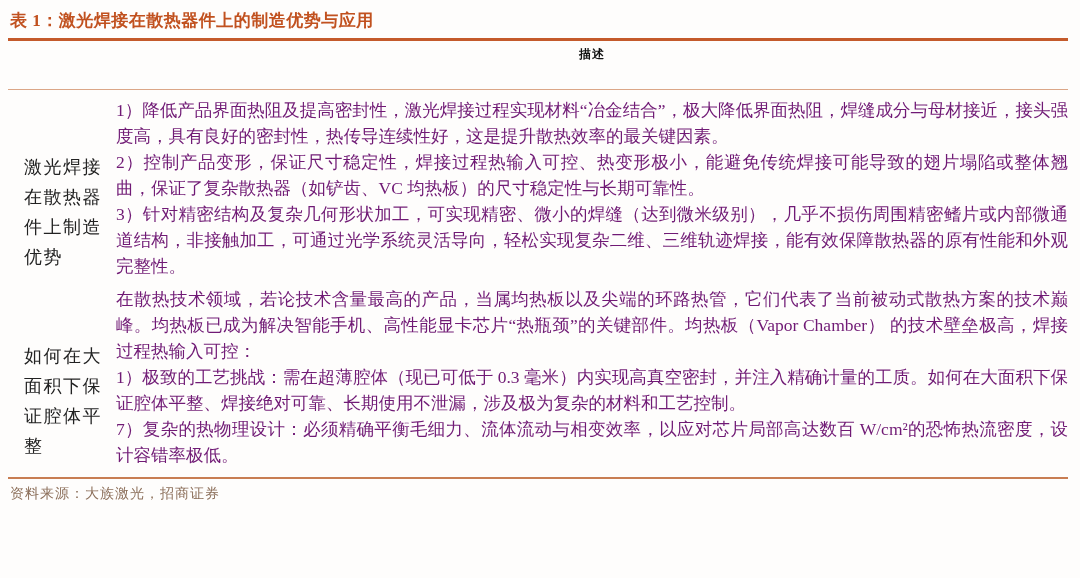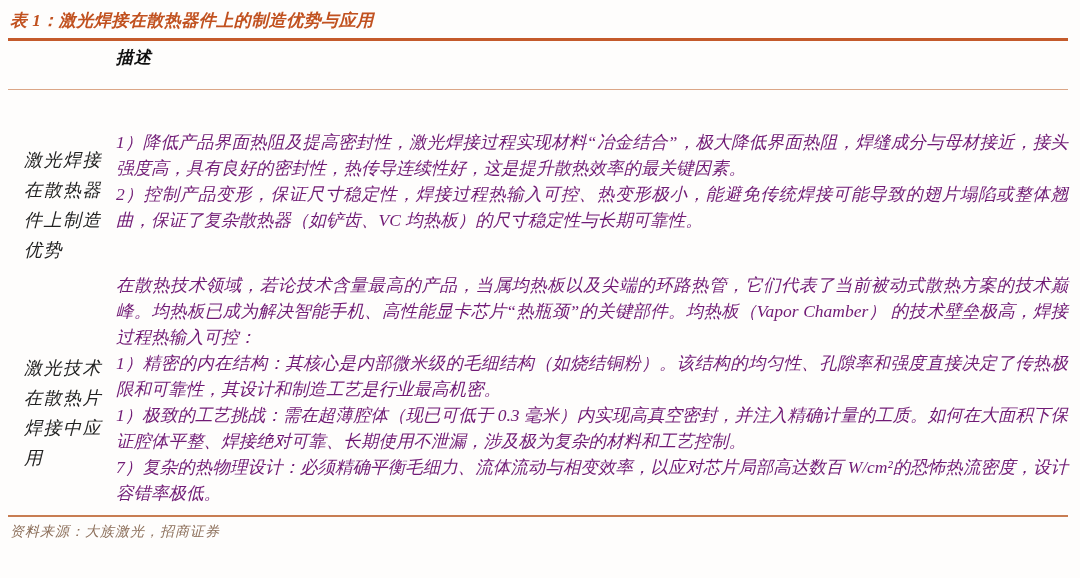--- a/index.html
+++ b/index.html
@@ -7,21 +7,20 @@
   body {
     width: 1080px; height: 578px;
     font-family: "Liberation Serif", serif;
     color: #1a1a1a;
   }
   .page {
     width: 1080px; height: 578px;
     padding: 6px 12px 0 8px;
     background: #fefdfc;
     overflow: hidden;
-    font-style: italic;
   }
   .table-title {
     color: #c1511f;
     font-weight: bold;
     font-size: 17px;
     letter-spacing: 0.5px;
     padding: 3px 0 6px 2px;
   }
   .rule { width: 100%; border: none; }
   .rule-title  { height: 3px; background: #c45a2b; }
@@ -30,24 +29,25 @@
   .thead { display: flex; }
   .label-col {
     flex: none;
     width: 108px;
     padding-left: 16px;
     margin-top: 48px;
   }
   .desc-col { flex: 1; min-width: 0; }
   .thead .desc-col {
     font-weight: bold;
-    font-size: 17px;
+    font-size: 12px;
     color: #111;
     padding: 5px 0 4px 0;
     letter-spacing: 1px;
+    text-align: center;
   }
   .trow {
     display: flex;
     align-items: center;
     padding-top: 7px;
   }
   .trow .label-col {
     font-size: 18px;
     line-height: 30px;
     letter-spacing: 1.5px;
@@ -80,28 +80,28 @@
     <div class="desc-col">描述</div>
   </div>
 
   <div class="rule rule-thin"></div>
 
   <div class="trow">
     <div class="label-col">激光焊接在散热器件上制造优势</div>
     <div class="desc-col">
       <p>1）降低产品界面热阻及提高密封性，激光焊接过程实现材料“冶金结合”，极大降低界面热阻，焊缝成分与母材接近，接头强度高，具有良好的密封性，热传导连续性好，这是提升散热效率的最关键因素。</p>
       <p>2）控制产品变形，保证尺寸稳定性，焊接过程热输入可控、热变形极小，能避免传统焊接可能导致的翅片塌陷或整体翘曲，保证了复杂散热器（如铲齿、VC 均热板）的尺寸稳定性与长期可靠性。</p>
+      <p>3）针对精密结构及复杂几何形状加工，可实现精密、微小的焊缝（达到微米级别），几乎不损伤周围精密鳍片或内部微通道结构，非接触加工，可通过光学系统灵活导向，轻松实现复杂二维、三维轨迹焊接，能有效保障散热器的原有性能和外观完整性。</p>
     </div>
   </div>
 
   <div class="trow">
-    <div class="label-col">激光技术在散热片焊接中应用</div>
+    <div class="label-col">如何在大面积下保证腔体平整</div>
     <div class="desc-col">
       <p>在散热技术领域，若论技术含量最高的产品，当属均热板以及尖端的环路热管，它们代表了当前被动式散热方案的技术巅峰。均热板已成为解决智能手机、高性能显卡芯片“热瓶颈”的关键部件。均热板（Vapor Chamber） 的技术壁垒极高，焊接过程热输入可控：</p>
-      <p>1）精密的内在结构：其核心是内部微米级的毛细结构（如烧结铜粉）。该结构的均匀性、孔隙率和强度直接决定了传热极限和可靠性，其设计和制造工艺是行业最高机密。</p>
       <p>1）极致的工艺挑战：需在超薄腔体（现已可低于 0.3 毫米）内实现高真空密封，并注入精确计量的工质。如何在大面积下保证腔体平整、焊接绝对可靠、长期使用不泄漏，涉及极为复杂的材料和工艺控制。</p>
       <p>7）复杂的热物理设计：必须精确平衡毛细力、流体流动与相变效率，以应对芯片局部高达数百 W/cm²的恐怖热流密度，设计容错率极低。</p>
     </div>
   </div>
 
   <div class="rule rule-bottom"></div>
 
   <div class="footer">资料来源：大族激光，招商证券</div>
 
 </div>

